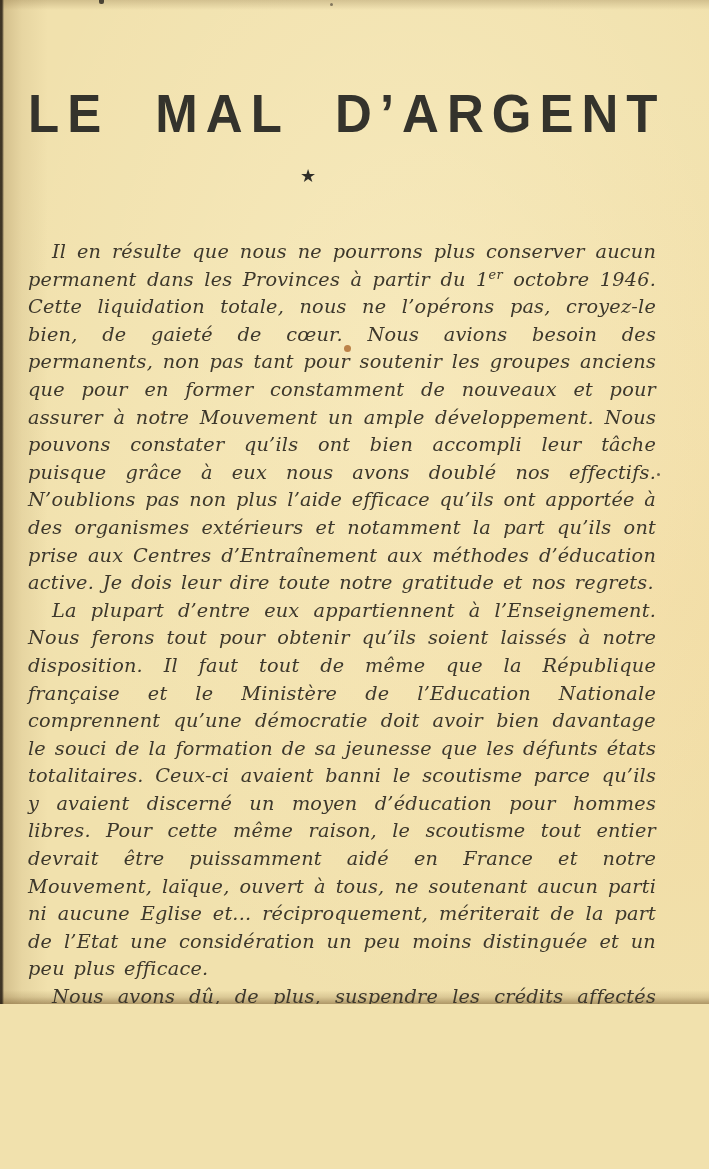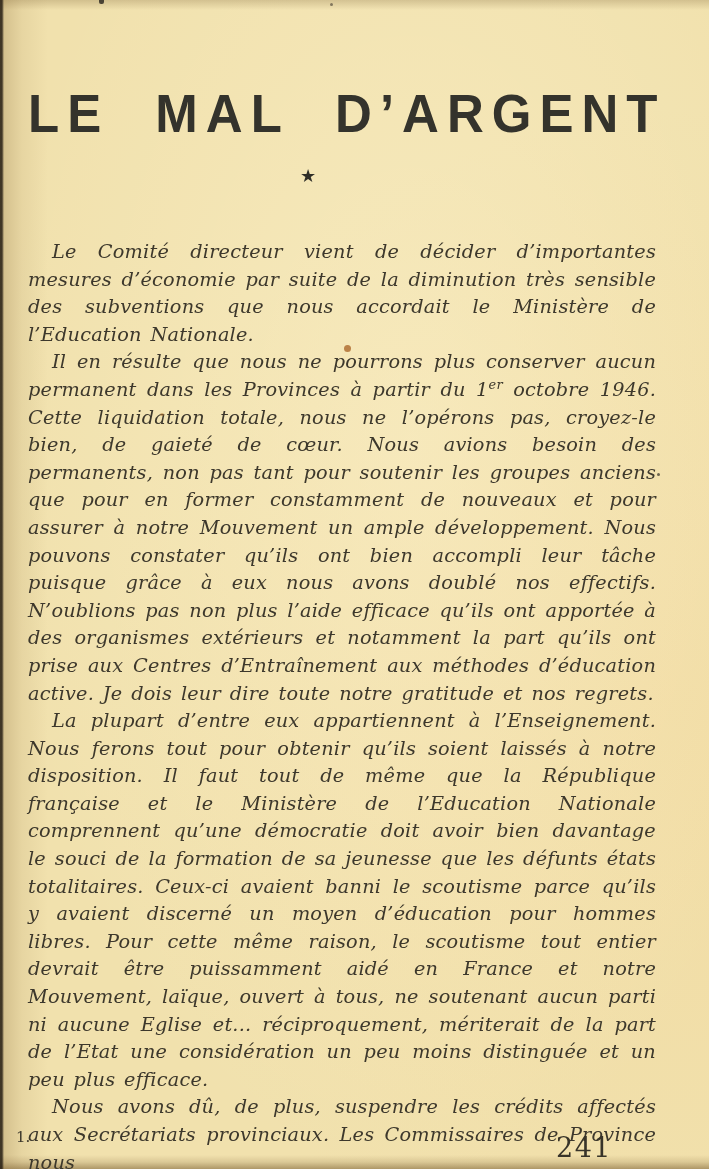--- a/index.html
+++ b/index.html
@@ -3,21 +3,21 @@
 <meta charset="utf-8">
 <style>
   html, body {
     margin: 0;
     padding: 0;
     background: #f1e1ad;
   }
   .page {
     position: relative;
     width: 709px;
-    height: 1169px;
+    height: 1004px;
     overflow: hidden;
     background-color: #f1e1ad;
     background-image:
       linear-gradient(90deg, rgba(38,30,20,0.85) 0px, rgba(38,30,20,0.85) 2px, rgba(38,30,20,0) 4px),
       linear-gradient(90deg, rgba(140,110,60,0.32) 0px, rgba(140,110,60,0.10) 22px, rgba(140,110,60,0) 48px),
       linear-gradient(0deg, rgba(118,90,45,0.55) 0px, rgba(118,90,45,0.18) 7px, rgba(118,90,45,0) 14px),
       linear-gradient(180deg, rgba(130,105,60,0.28) 0px, rgba(130,105,60,0) 10px),
       radial-gradient(ellipse at 58% 38%, rgba(255,247,214,0.40), rgba(255,247,214,0) 72%),
       radial-gradient(ellipse at 95% 60%, rgba(243,204,135,0.25), rgba(243,204,135,0) 60%);
     font-family: "DejaVu Serif", serif;
@@ -96,21 +96,20 @@
 </head>
 <body>
 
 <div class="page">
 
   <h1 class="title">LE MAL D’ARGENT</h1>
 
   <div class="star">★</div>
 
   <div class="body-text">
-    <p>Le Comité directeur vient de décider d’importantes mesures d’économie par suite de la diminution très sensible des subventions que nous accordait le Ministère de l’Education Nationale.</p>
     <p><span>Il en résulte que nous ne pourrons plus conserver aucun permanent dans les Provinces à partir du 1</span><sup>er</sup><span> octobre 1946. Cette liquidation totale, nous ne l’opérons pas, croyez-le bien, de gaieté de cœur. Nous avions besoin des permanents, non pas tant pour soutenir les groupes anciens que pour en former constamment de nouveaux et pour assurer à notre Mouvement un ample développement. Nous pouvons constater qu’ils ont bien accompli leur tâche puisque grâce à eux nous avons doublé nos effectifs. N’oublions pas non plus l’aide efficace qu’ils ont apportée à des organismes extérieurs et notamment la part qu’ils ont prise aux Centres d’Entraînement aux méthodes d’éducation active. Je dois leur dire toute notre gratitude et nos regrets.</span></p>
     <p>La plupart d’entre eux appartiennent à l’Enseignement. Nous ferons tout pour obtenir qu’ils soient laissés à notre disposition. Il faut tout de même que la République française et le Ministère de l’Education Nationale comprennent qu’une démocratie doit avoir bien davantage le souci de la formation de sa jeunesse que les défunts états totalitaires. Ceux-ci avaient banni le scoutisme parce qu’ils y avaient discerné un moyen d’éducation pour hommes libres. Pour cette même raison, le scoutisme tout entier devrait être puissamment aidé en France et notre Mouvement, laïque, ouvert à tous, ne soutenant aucun parti ni aucune Eglise et... réciproquement, mériterait de la part de l’Etat une considération un peu moins distinguée et un peu plus efficace.</p>
     <p>Nous avons dû, de plus, suspendre les crédits affectés aux Secrétariats provinciaux. Les Commissaires de Province nous</p>
   </div>
 
   <div class="footer-sig">1.</div>
 
   <div class="footer-page">241</div>
 
   <div class="speck speck-1"></div>

